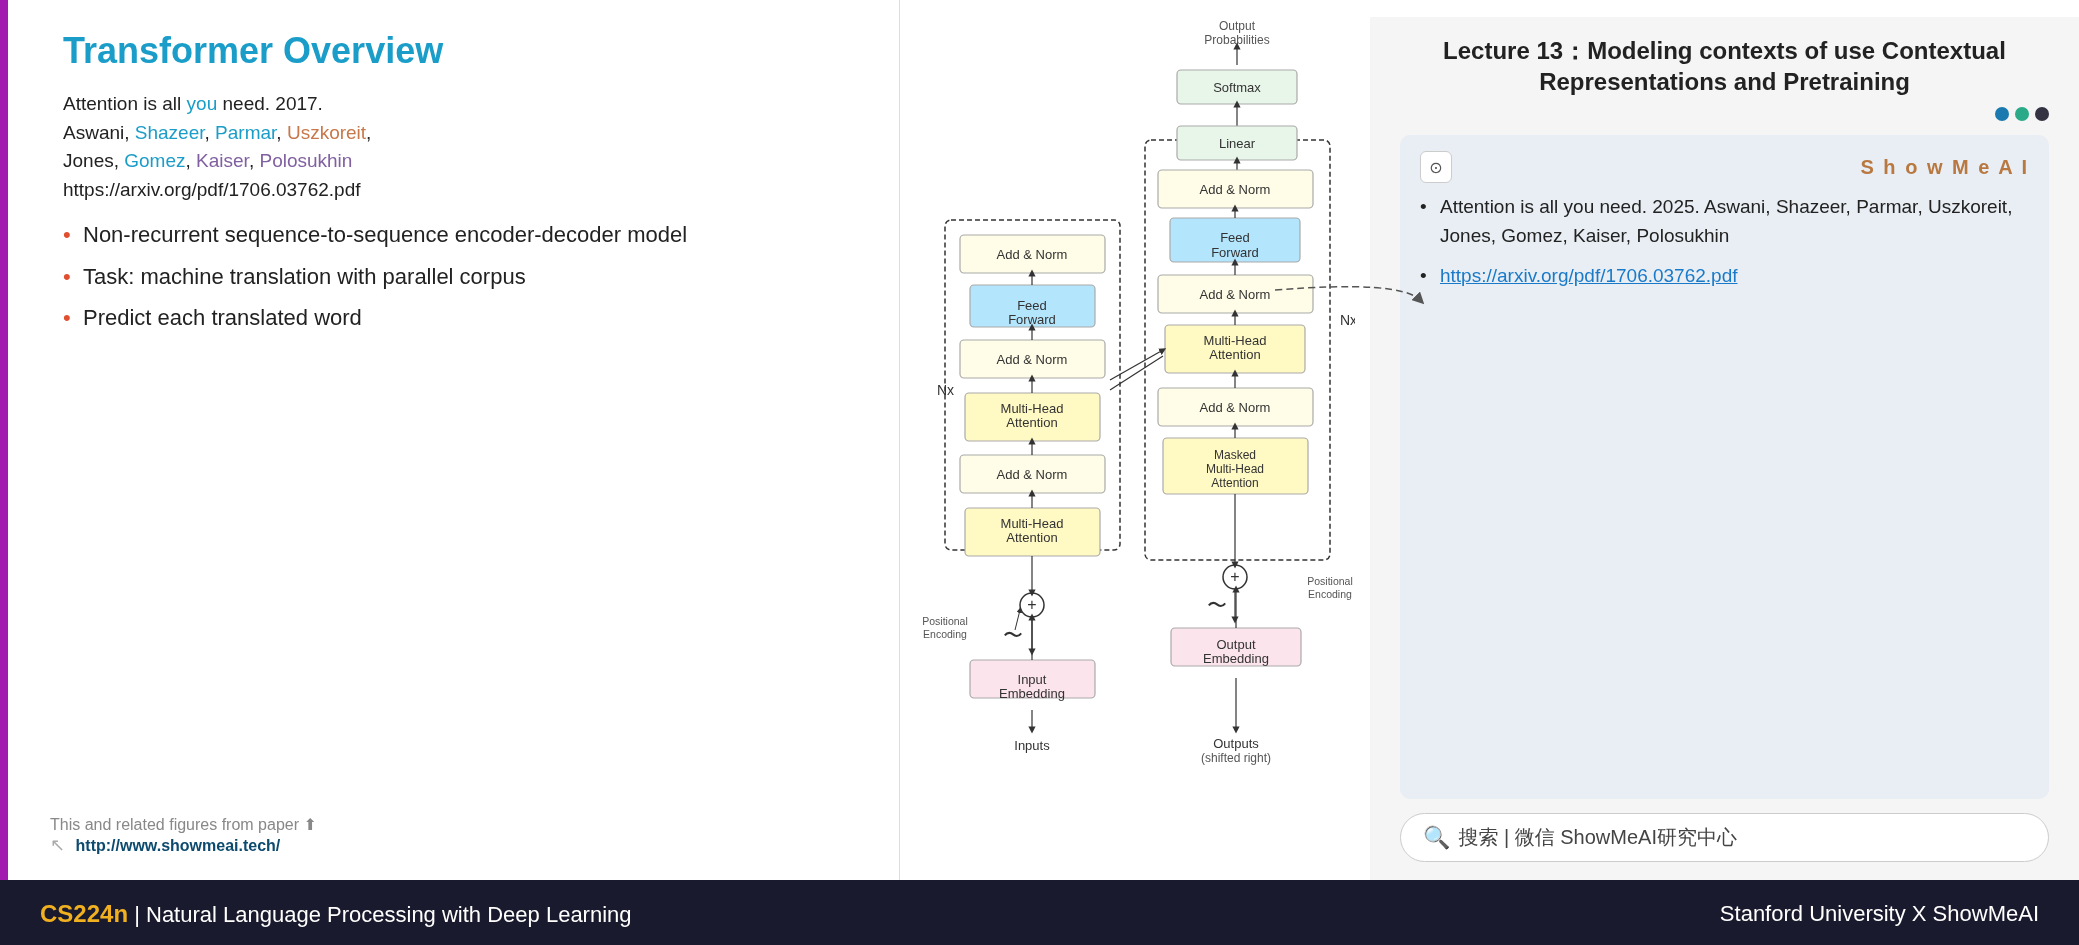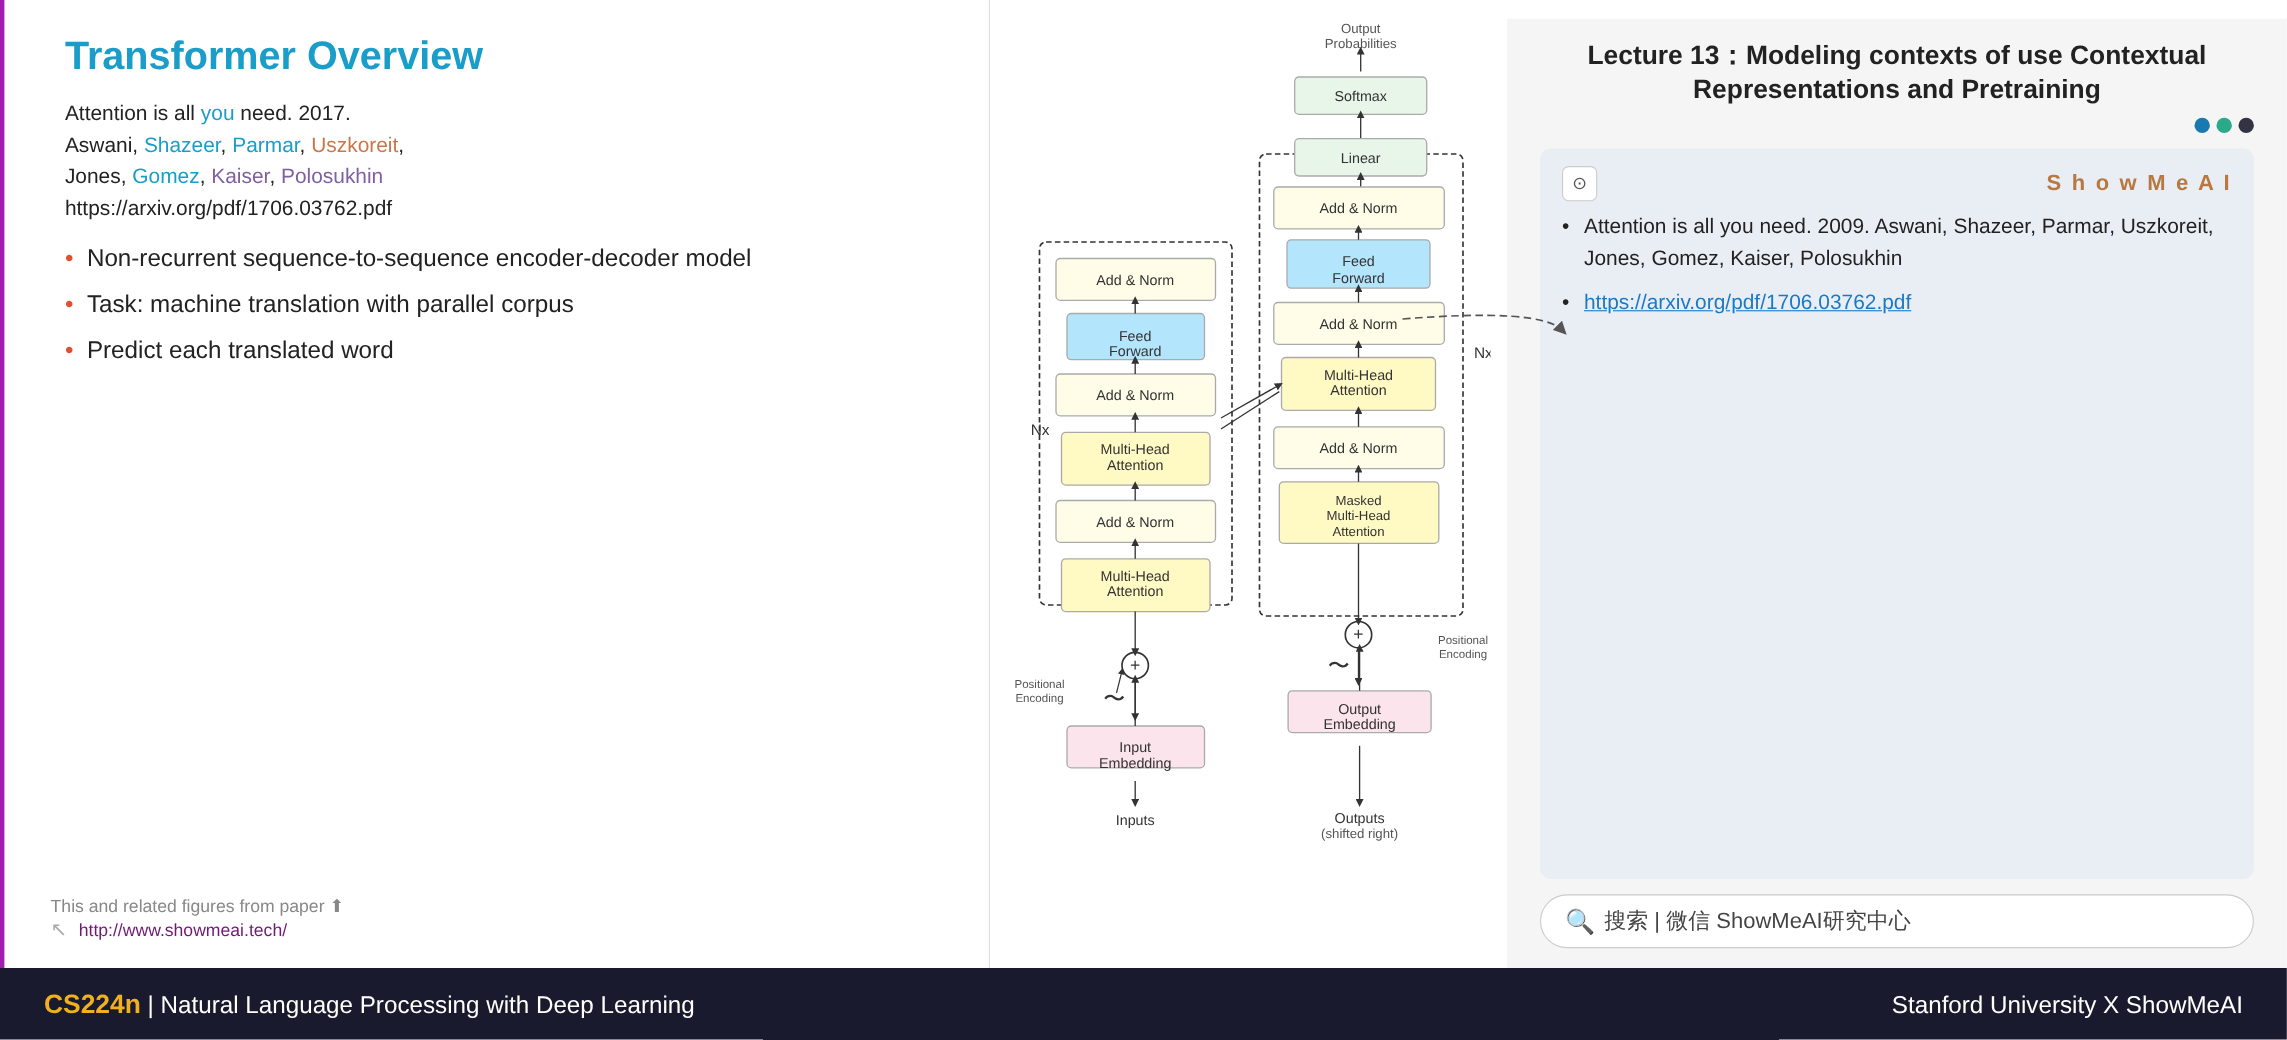--- a/index.html
+++ b/index.html
@@ -19,21 +19,21 @@
       background: #fff;
     }
 
     
     .slide-panel {
       flex: 0 0 900px;
       background: #fff;
       border-right: 1px solid #ddd;
       position: relative;
       padding: 30px 40px 20px 55px;
-      border-left: 4px solid #a21caf;
+      border-left: 8px solid #a21caf;
     }
 
     .slide-title {
       color: #1a9dc8;
       font-size: 36px;
       font-weight: bold;
       margin-bottom: 18px;
     }
 
     .slide-body-text {
@@ -79,22 +79,23 @@
     }
 
     .slide-footer .cursor-icon {
       display: inline-block;
       margin-right: 6px;
       color: #aaa;
       font-size: 18px;
     }
 
     .slide-footer a {
-      color: #701a75;
+      color: #0c4a6e;
       text-decoration: none;
+      font-weight: bold;
     }
 
     
     .diagram-area {
       flex: 0 0 470px;
       background: #fff;
       display: flex;
       align-items: center;
       justify-content: center;
       position: relative;
@@ -475,21 +476,21 @@
     </div>
 
 
     <div class="showmeai-card">
       <div class="showmeai-card-header">
         <div class="showmeai-badge">⊙</div>
         <div class="showmeai-brand">S h o w M e A I</div>
       </div>
       <ul class="card-bullet-list">
         <li>
-          <span>Attention is all you need. 2009. Aswani, Shazeer, Parmar,  Uszkoreit,  Jones,  Gomez,  Kaiser, Polosukhin</span>
+          <span>Attention is all you need. 2025. Aswani, Shazeer, Parmar,  Uszkoreit,  Jones,  Gomez,  Kaiser, Polosukhin</span>
         </li>
         <li>
           <a href="#">https://arxiv.org/pdf/1706.03762.pdf</a>
         </li>
       </ul>
     </div>
 
     <div class="search-bar">
       <span class="search-icon">🔍</span>
       <span>搜索 | 微信 ShowMeAI研究中心</span>

